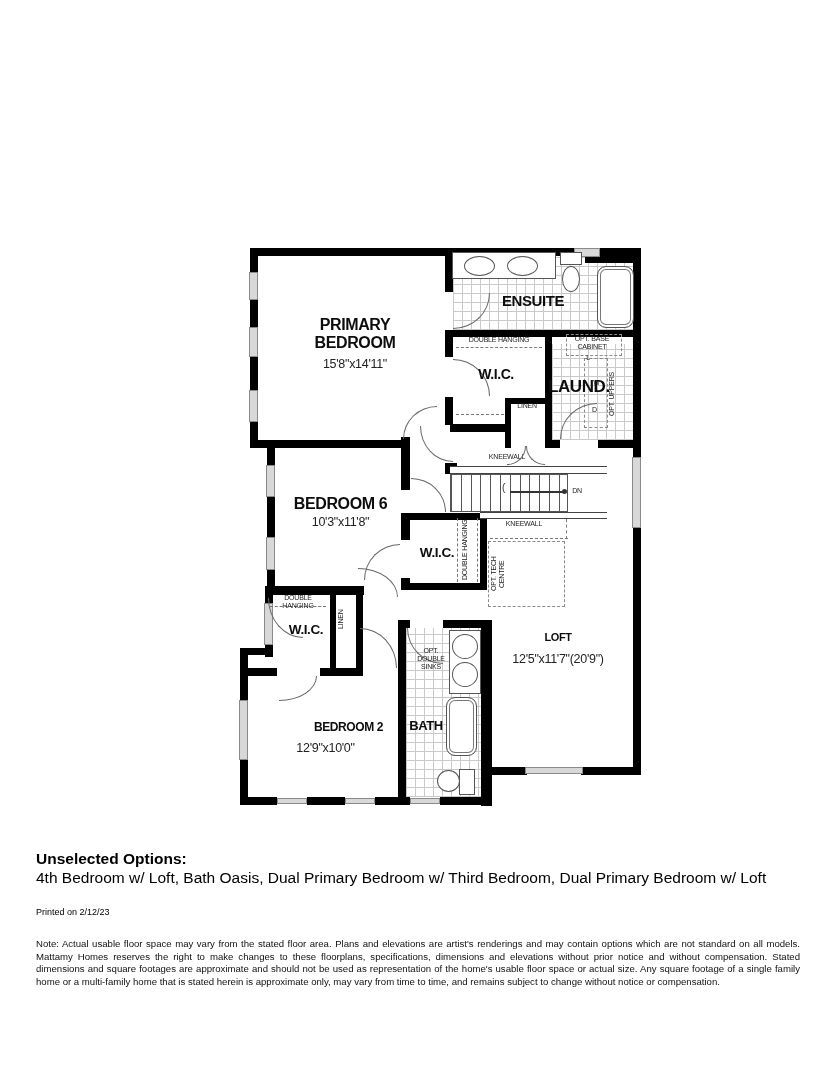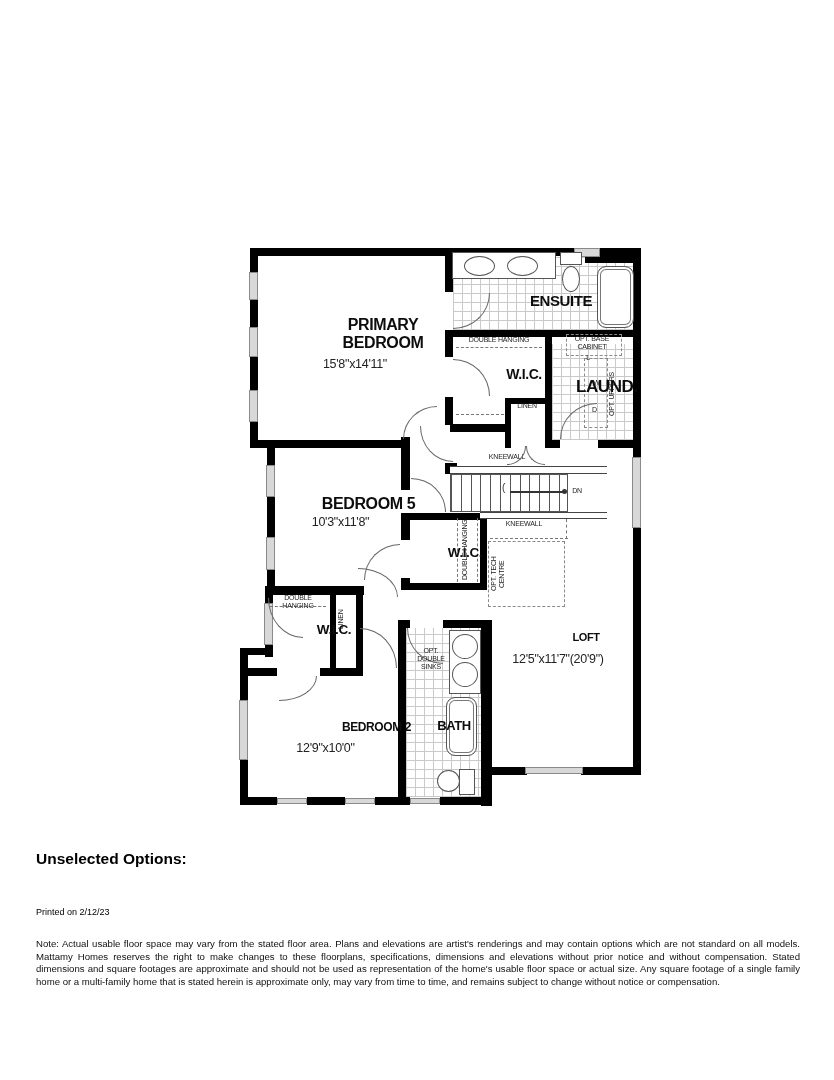--- a/index.html
+++ b/index.html
@@ -27,21 +27,21 @@
       background-image:repeating-linear-gradient(90deg,#555 0 1px,transparent 1px 9.8px);}
   .arc{position:absolute;border:0 solid #666;box-sizing:border-box;}
   .arc-tl{border-top-width:1.2px;border-left-width:1.2px;border-top-left-radius:100% 100%;}
   .arc-tr{border-top-width:1.2px;border-right-width:1.2px;border-top-right-radius:100% 100%;}
   .arc-bl{border-bottom-width:1.2px;border-left-width:1.2px;border-bottom-left-radius:100% 100%;}
   .arc-br{border-bottom-width:1.2px;border-right-width:1.2px;border-bottom-right-radius:100% 100%;}
   .dashv{position:absolute;border-left:1px dashed #777;}
   .dashh{position:absolute;border-top:1px dashed #777;}
   .dashrect{position:absolute;border:1px dashed #8a8a8a;box-sizing:border-box;}
   
-  .room{position:absolute;font-weight:bold;color:#0d0d0d;text-align:center;letter-spacing:-0.4px;line-height:1.12;margin-left:28px;}
+  .room{position:absolute;font-weight:bold;color:#0d0d0d;text-align:center;letter-spacing:-0.4px;line-height:1.12;}
   .dims{position:absolute;font-weight:normal;color:#222;text-align:center;letter-spacing:-0.3px;}
   .tiny{position:absolute;font-size:7px;color:#222;text-align:center;letter-spacing:-0.2px;line-height:1.15;}
   .vtext{writing-mode:vertical-rl;transform:rotate(180deg);}
   .mark{position:absolute;color:#333;}
   
   .f-head{position:absolute;left:36px;top:850px;font-size:15.5px;font-weight:bold;color:#000;}
   .f-list{position:absolute;left:36px;top:869px;width:756px;font-size:15.5px;color:#000;line-height:1.18;}
   .f-printed{position:absolute;left:36px;top:907px;font-size:9px;color:#000;}
   .f-note{position:absolute;left:36px;top:938px;width:764px;font-size:9.6px;line-height:1.32;
           color:#101010;text-align:justify;}
@@ -171,21 +171,21 @@
     <i class="arc arc-tr" style="left:358px;top:568px;width:40px;height:29px;"></i>
     <i class="arc arc-br" style="left:279px;top:676px;width:38px;height:25px;"></i>
     <i class="arc arc-tr" style="left:360px;top:628px;width:37px;height:40px;"></i>
     <i class="arc arc-bl" style="left:407px;top:628px;width:36px;height:36px;"></i>
 
     <span class="room" style="left:296px;top:316px;width:118px;font-size:16px;">PRIMARY BEDROOM</span>
     <span class="dims" style="left:296px;top:357px;width:118px;font-size:12.5px;">15'8"x14'11"</span>
     <span class="room" style="left:498px;top:293px;width:70px;font-size:15px;">ENSUITE</span>
     <span class="room" style="left:472px;top:367px;width:48px;font-size:14px;">W.I.C.</span>
     <span class="room" style="left:548px;top:377px;width:60px;font-size:17px;">LAUND.</span>
-    <span class="room" style="left:283px;top:495px;width:115px;font-size:16px;">BEDROOM 5</span>
+    <span class="room" style="left:283px;top:495px;width:115px;font-size:16px;">BEDROOM 6</span>
     <span class="dims" style="left:283px;top:515px;width:115px;font-size:12.5px;">10'3"x11'8"</span>
     <span class="room" style="left:412px;top:545px;width:50px;font-size:13.5px;">W.I.C.</span>
     <span class="room" style="left:498px;top:631px;width:120px;font-size:11px;">LOFT</span>
     <span class="dims" style="left:493px;top:652px;width:130px;font-size:12.5px;">12'5"x11'7"(20'9")</span>
     <span class="room" style="left:283px;top:622px;width:46px;font-size:13.5px;">W.I.C.</span>
     <span class="room" style="left:268px;top:721px;width:115px;font-size:12px;text-align:right;">BEDROOM 2</span>
     <span class="dims" style="left:268px;top:741px;width:115px;font-size:12.5px;">12'9"x10'0"</span>
     <span class="room" style="left:404px;top:719px;width:44px;font-size:13px;">BATH</span>
 
     <span class="tiny" style="left:456px;top:336px;width:86px;">DOUBLE HANGING</span>
@@ -196,16 +196,17 @@
     <span class="tiny" style="left:590px;top:406px;width:9px;">D</span>
     <span class="tiny vtext" style="left:608px;top:362px;width:13px;height:64px;">OPT. UPPERS</span>
     <span class="tiny vtext" style="left:461px;top:519px;width:14px;height:62px;">DOUBLE HANGING</span>
     <span class="tiny vtext" style="left:490px;top:545px;width:24px;height:58px;">OPT. TECH CENTRE</span>
     <span class="tiny" style="left:268px;top:594px;width:60px;">DOUBLE HANGING</span>
     <span class="tiny vtext" style="left:337px;top:597px;width:13px;height:44px;">LINEN</span>
     <span class="tiny" style="left:410px;top:647px;width:42px;">OPT. DOUBLE SINKS</span>
   </div>
 
   <div class="f-head">Unselected Options:</div>
+  <div class="f-list">4th Bedroom w/ Loft, Bath Oasis, Dual Primary Bedroom w/ Third Bedroom, Dual Primary Bedroom w/ Loft</div>
   <div class="f-printed">Printed on 2/12/23</div>
   <div class="f-note">Note: Actual usable floor space may vary from the stated floor area. Plans and elevations are artist's renderings and may contain options which are not standard on all models. Mattamy Homes reserves the right to make changes to these floorplans, specifications, dimensions and elevations without prior notice and without compensation. Stated dimensions and square footages are approximate and should not be used as representation of the home's usable floor space or actual size. Any square footage of a single family home or a multi-family home that is stated herein is approximate only, may vary from time to time, and remains subject to change without notice or compensation.</div>
 
 </div>
 
 </body></html>

